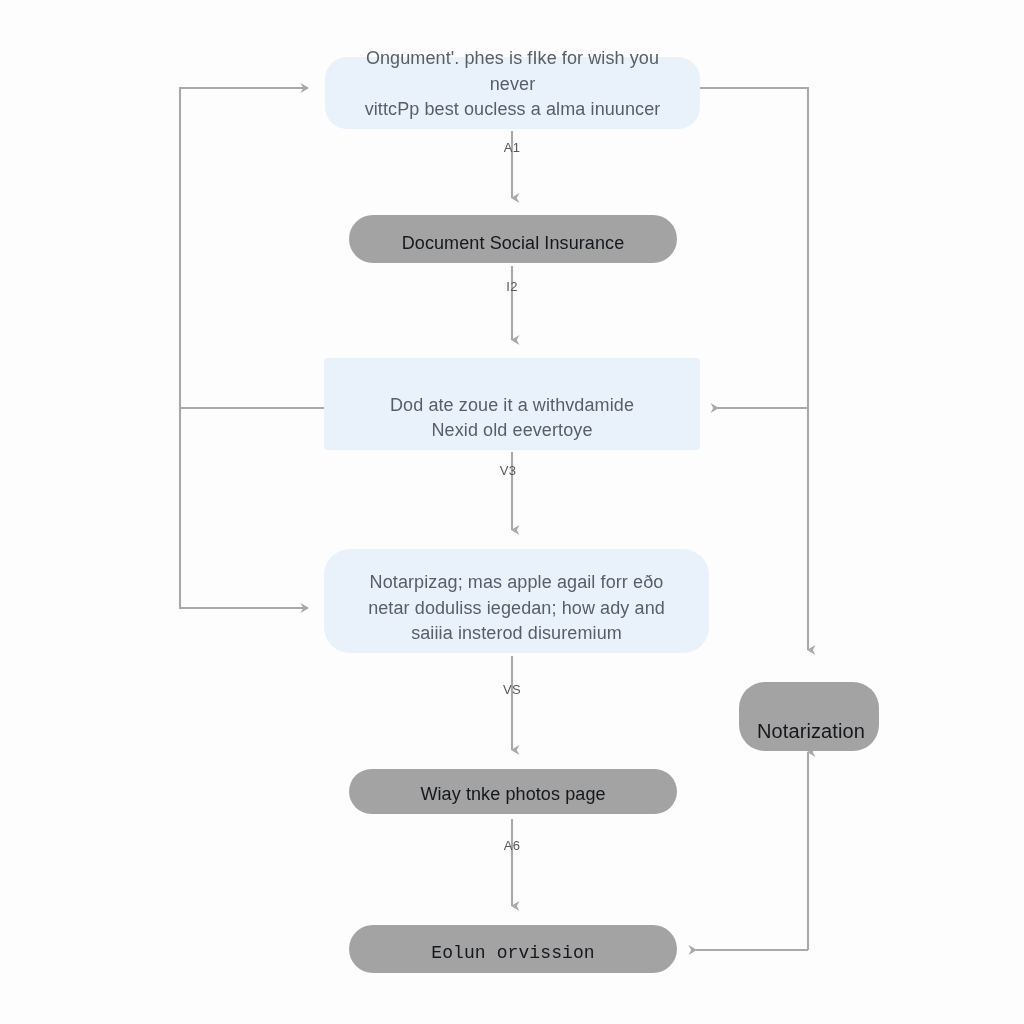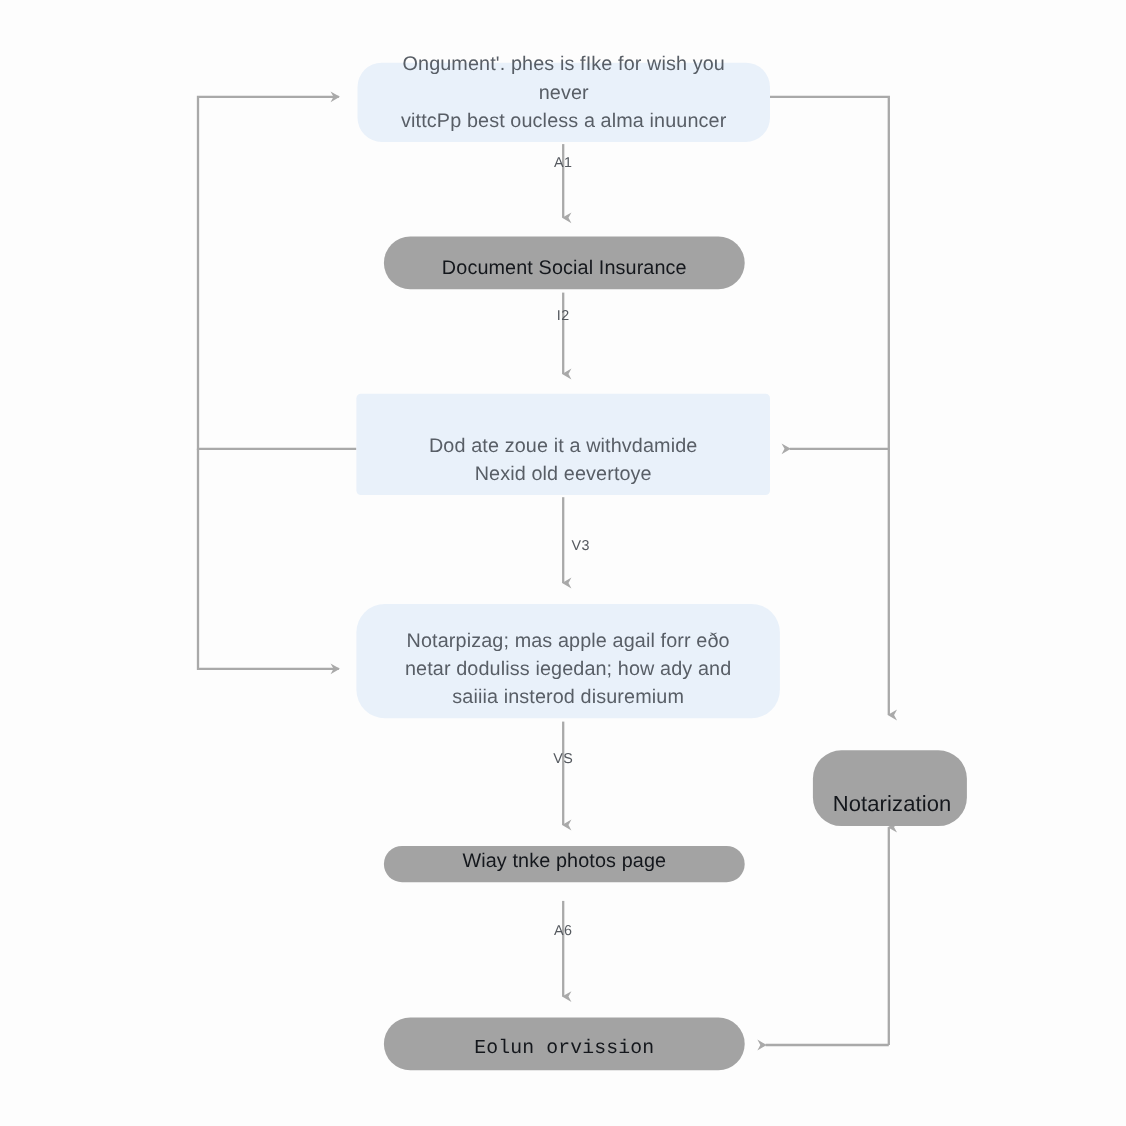--- a/index.html
+++ b/index.html
@@ -59,21 +59,21 @@
     letter-spacing: 0.4px;
     text-align: center;
     transform: translateX(-50%);
     white-space: nowrap;
   }
   
   #node-1 { left: 325px; top: 57px;  width: 375px; height: 72px;  font-size: 18px; border-radius: 22px; }
   #node-2 { left: 349px; top: 215px; width: 328px; height: 48px;  font-size: 18px; border-radius: 24px; }
   #node-3 { left: 324px; top: 358px; width: 376px; height: 92px;  font-size: 18px; border-radius: 4px; }
   #node-4 { left: 324px; top: 549px; width: 385px; height: 104px; font-size: 18px; border-radius: 26px; }
-  #node-5 { left: 349px; top: 769px; width: 328px; height: 33px;  font-size: 18px; border-radius: 24px; }
+  #node-5 { left: 349px; top: 769px; width: 328px; height: 45px;  font-size: 18px; border-radius: 24px; }
   #node-6 { left: 349px; top: 925px; width: 328px; height: 48px;  font-size: 18px; border-radius: 24px; font-family: Liberation Mono, monospace; }
   #node-7 { left: 739px; top: 666px; width: 140px; height: 69px;  font-size: 20px; border-radius: 26px; margin-top: 16px; }
 </style>
 </head>
 <body>
 
 <div id="canvas">
 
   <svg id="edge-layer" viewBox="0 0 1024 1024" width="1024" height="1024" xmlns="http://www.w3.org/2000/svg">
     <defs>
@@ -144,17 +144,17 @@
   <div class="node crisp" id="node-6">
     <span class="node-text">Εolun orvission</span>
   </div>
 
   <div class="node crisp" id="node-7">
     <span class="node-text">Notarization</span>
   </div>
 
   <div class="edge-label" style="left:512px; top:140px;">A1</div>
   <div class="edge-label" style="left:512px; top:279px;">I2</div>
-  <div class="edge-label" style="left:528px; top:463px;margin-top:25px;">V3</div>
+  <div class="edge-label" style="left:508px; top:463px;">V3</div>
   <div class="edge-label" style="left:512px; top:682px;">VS</div>
   <div class="edge-label" style="left:512px; top:838px;">A6</div>
 
 </div>
 
 </body></html>

